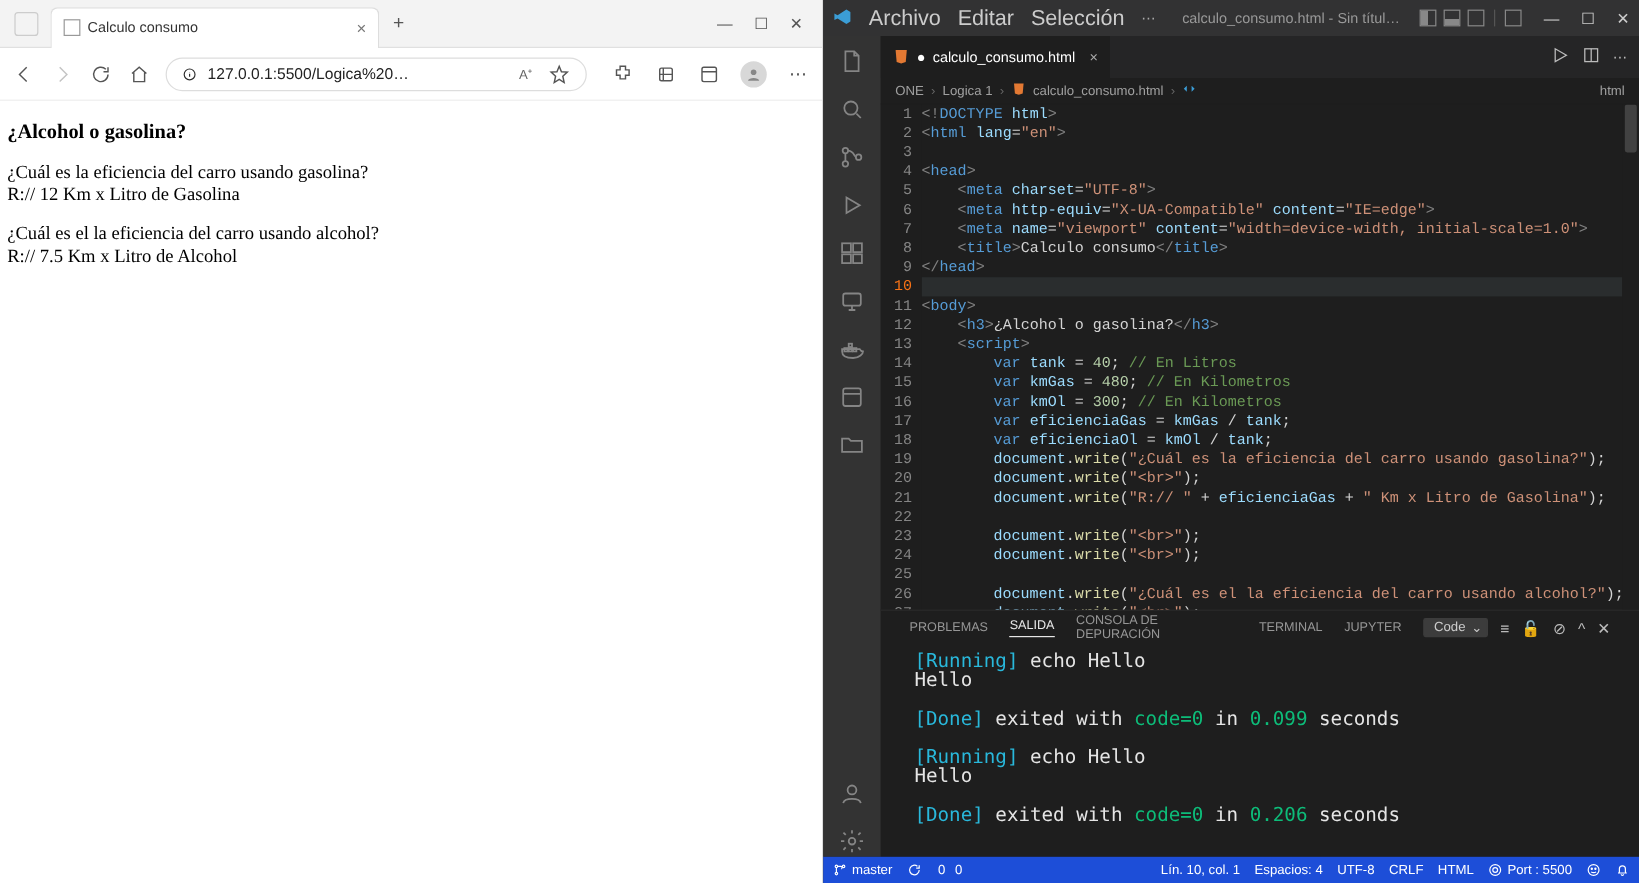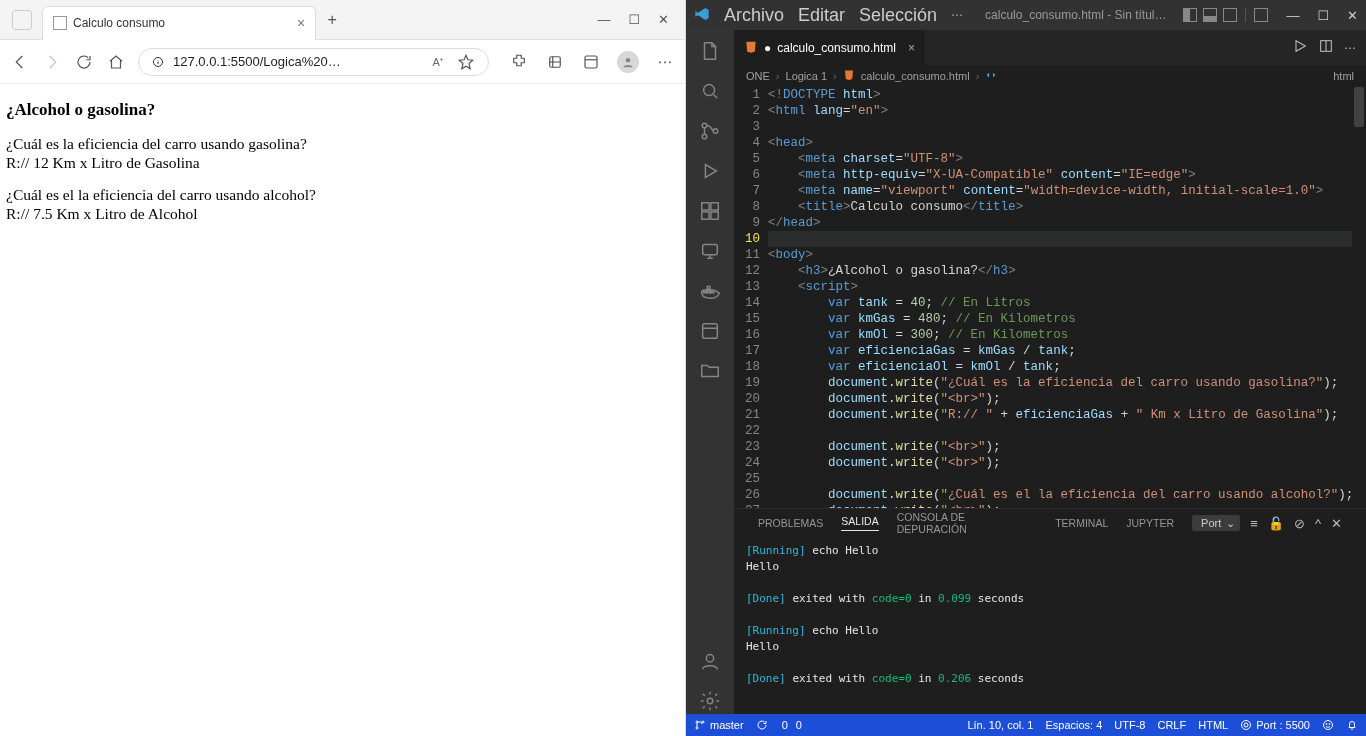--- a/index.html
+++ b/index.html
@@ -59,21 +59,21 @@
   .tabactions svg { width:16px; height:16px; stroke:#bbb; fill:none; stroke-width:1.6; }
 
   .breadcrumbs { height:22px; background:#1e1e1e; display:flex; align-items:center; padding:0 12px; gap:6px; color:#a0a0a0; font-size:11px; border-bottom:1px solid #1e1e1e; }
   .bc-sep { color:#666; }
   .bc-ic svg { width:12px; height:12px; fill:#e37933; }
   .bc-ic.code svg { fill:#3b9dd6; }
 
   .editor { flex:1; display:flex; overflow:hidden; background:#1e1e1e; font-family: Consolas, "Courier New", monospace; font-size:12.5px; line-height:16px; }
   .gutter { width:34px; background:#1e1e1e; color:#858585; text-align:right; padding:0 8px 0 0; }
   .gutter div { height:16px; }
-  .gutter .cur { color:#fde047; }
+  .gutter .cur { color:#f97316; }
   .code { flex:1; overflow:hidden; position:relative; }
   .codeline { height:16px; white-space:pre; color:#d4d4d4; }
   .code .hl { background:#2a2d2e; }
   
   .tg { color:#569cd6; } 
   .at { color:#9cdcfe; } 
   .st { color:#ce9178; } 
   .pn { color:#808080; } 
   .cm { color:#6a9955; }
   .fn { color:#dcdcaa; }
@@ -84,21 +84,21 @@
   .vthumb { position:absolute; left:2px; right:2px; top:0; height:40px; background:#424242; border-radius:2px; }
 
   
   .panel { height:206px; background:#1e1e1e; border-top:1px solid #2b2b2b; display:flex; flex-direction:column; }
   .paneltabs { height:28px; display:flex; align-items:center; gap:18px; padding:0 24px; font-size:10.5px; color:#969696; }
   .paneltab.act { color:#e7e7e7; border-bottom:1px solid #e7e7e7; padding-bottom:3px; }
   .panelright { margin-left:auto; display:flex; align-items:center; gap:10px; }
   .panelsel { background:#3c3c3c; color:#ccc; border:1px solid #3c3c3c; padding:1px 18px 1px 8px; font-size:11px; border-radius:2px; position:relative; }
   .panelsel::after { content:"⌄"; position:absolute; right:4px; top:1px; color:#ccc; }
   .pic { color:#bbb; font-size:13px; }
-  .panelbody { flex:1; padding:6px 12px; font-family:Consolas, monospace; font-size:11px; color:#ccc; line-height:16px; overflow:hidden; }
+  .panelbody { flex:1; padding:6px 28px; font-family:Consolas, monospace; font-size:16px; color:#ccc; line-height:16px; overflow:hidden; }
   .cyan { color:#29b8db; }
   .green { color:#0dbc79; }
   .white { color:#e5e5e5; }
 
   
   .statusbar { height:22px; background:#1d4ed8; color:#fff; display:flex; align-items:center; padding:0 8px; font-size:11px; gap:12px; }
   .statusbar .grow { flex:1; }
   .sbitem { display:flex; align-items:center; gap:4px; }
   .sbitem svg { width:12px; height:12px; stroke:#fff; fill:none; stroke-width:2; }
   .sbbadge { display:flex; align-items:center; gap:2px; }
@@ -401,21 +401,21 @@
       </div>
 
       <div class="panel">
         <div class="paneltabs">
           <span class="paneltab">PROBLEMAS</span>
           <span class="paneltab act">SALIDA</span>
           <span class="paneltab">CONSOLA DE DEPURACIÓN</span>
           <span class="paneltab">TERMINAL</span>
           <span class="paneltab">JUPYTER</span>
           <div class="panelright">
-            <div class="panelsel">Port</div>
+            <div class="panelsel">Code</div>
             <span class="pic">≡</span>
             <span class="pic">🔓</span>
             <span class="pic">⊘</span>
             <span class="pic">^</span>
             <span class="pic">✕</span>
           </div>
         </div>
         <div class="panelbody">
           <div><span class="cyan">[Running]</span> <span class="white">echo Hello</span></div>
           <div class="white">Hello</div>

